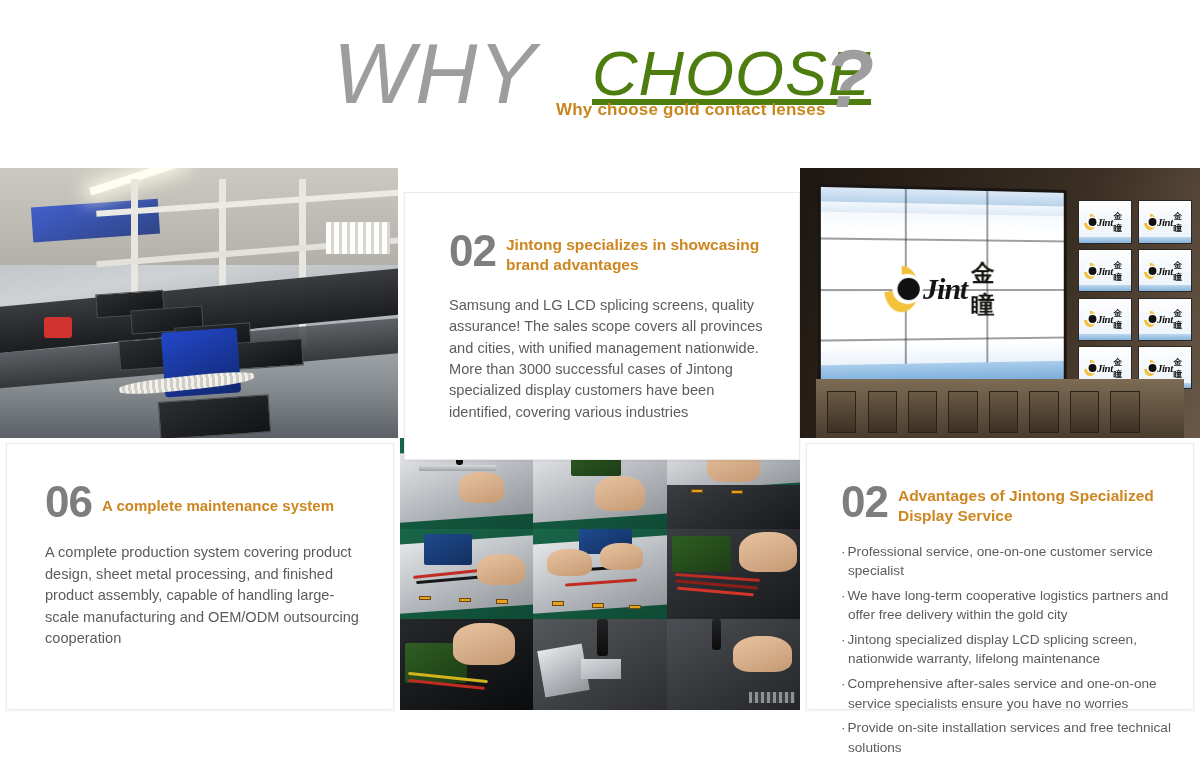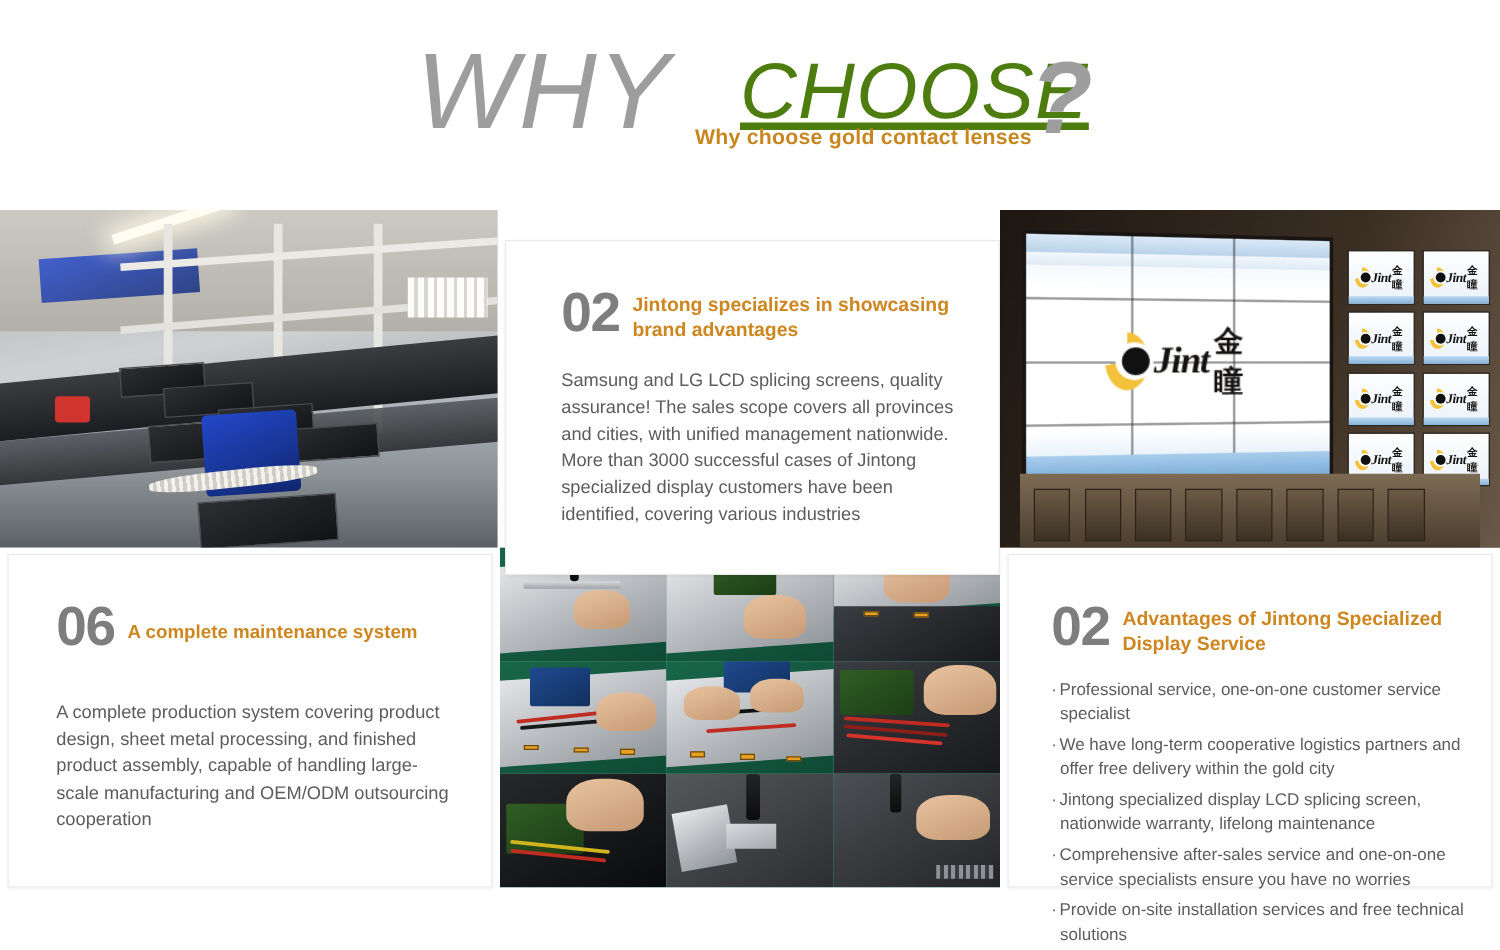--- a/index.html
+++ b/index.html
@@ -139,21 +139,21 @@
   .big-num { font-size: 44px; font-weight: 700; color:#7e7e7e; line-height: .92;
     letter-spacing: -1px; flex:0 0 auto; }
   .head-txt { font-size: 15.5px; font-weight:700; color:#cd8620; line-height:1.28;
     padding-left: 10px; padding-top: 4px; }
   .head-txt.small { font-size: 15px; padding-top: 14px; }
   .body-txt { font-size: 14.6px; color:#5c5c5c; line-height: 1.47; }
 
   #card-02 .inner { padding: 38px 30px 0 44px; }
   #card-02 .body-txt { margin-top: 20px; }
   #card-01 .inner { padding: 38px 30px 0 38px; }
-  #card-01 .body-txt { margin-top: 38px; }
+  #card-01 .body-txt { margin-top: 20px; }
   #card-03 .inner { padding: 38px 14px 0 34px; }
 
   .bullets { margin-top: 16px; list-style:none; }
   .bullets li { font-size: 13.6px; color:#5c5c5c; line-height: 1.44;
     margin-bottom: 5px; padding-left: 7px; text-indent: -7px; }
   .bullets li::before { content:"\00B7"; margin-right: 2px; color:#5c5c5c; }
 </style>
 </head>
 <body>
 

